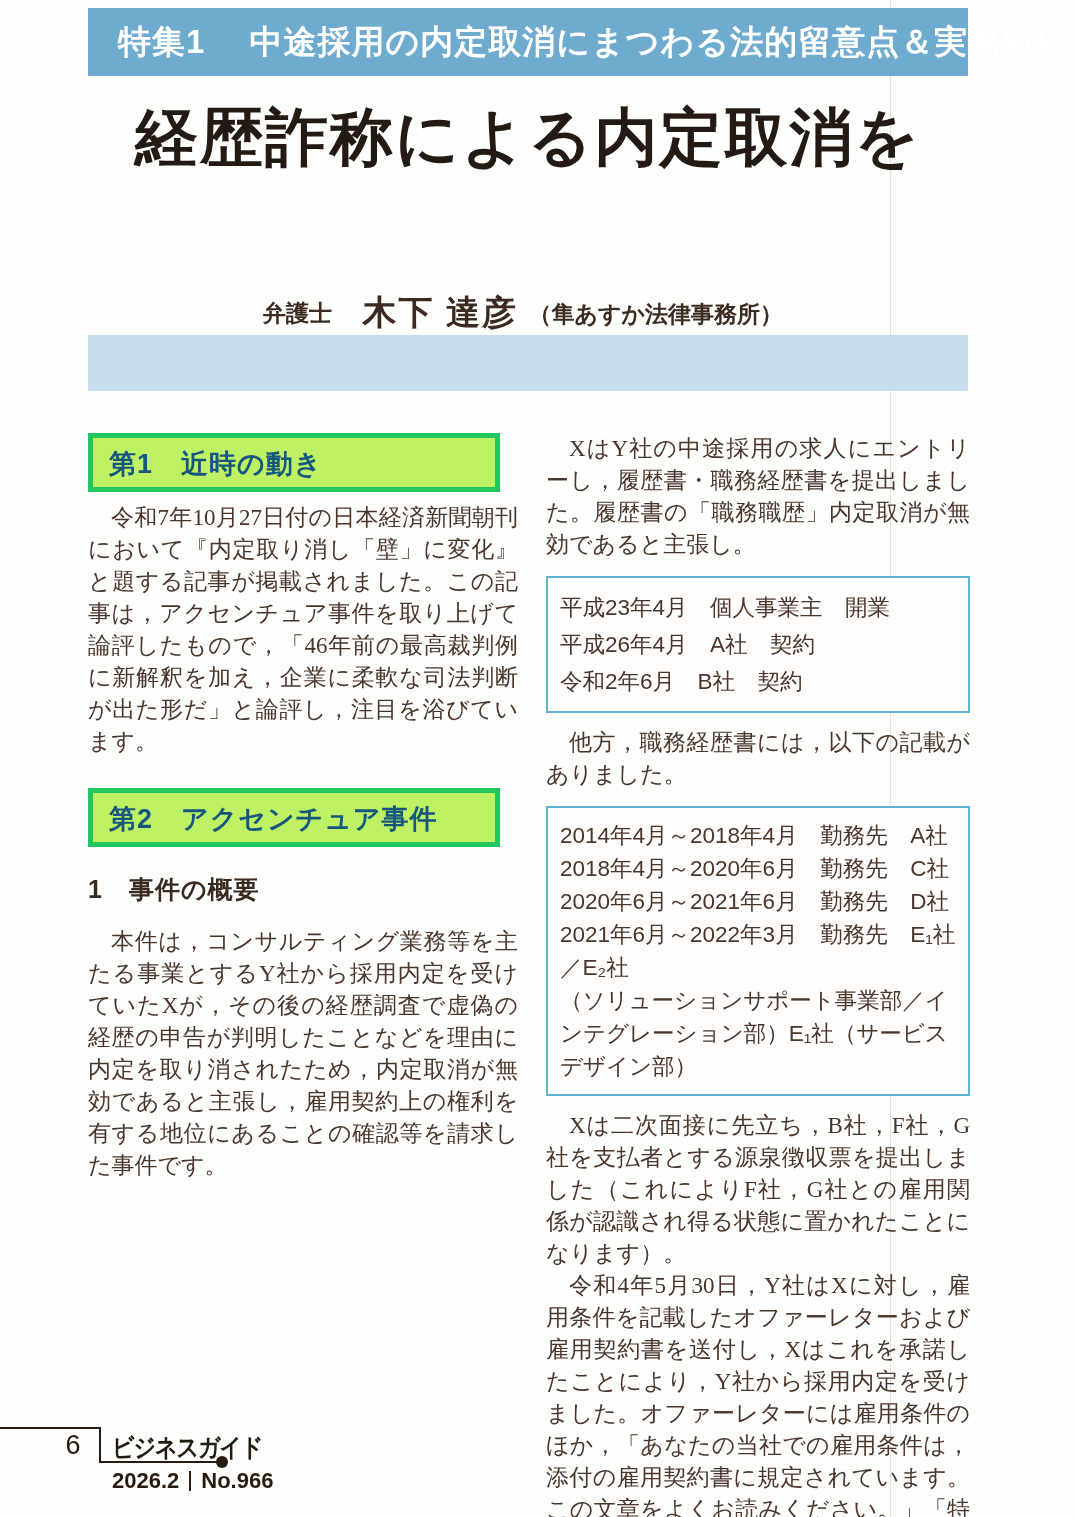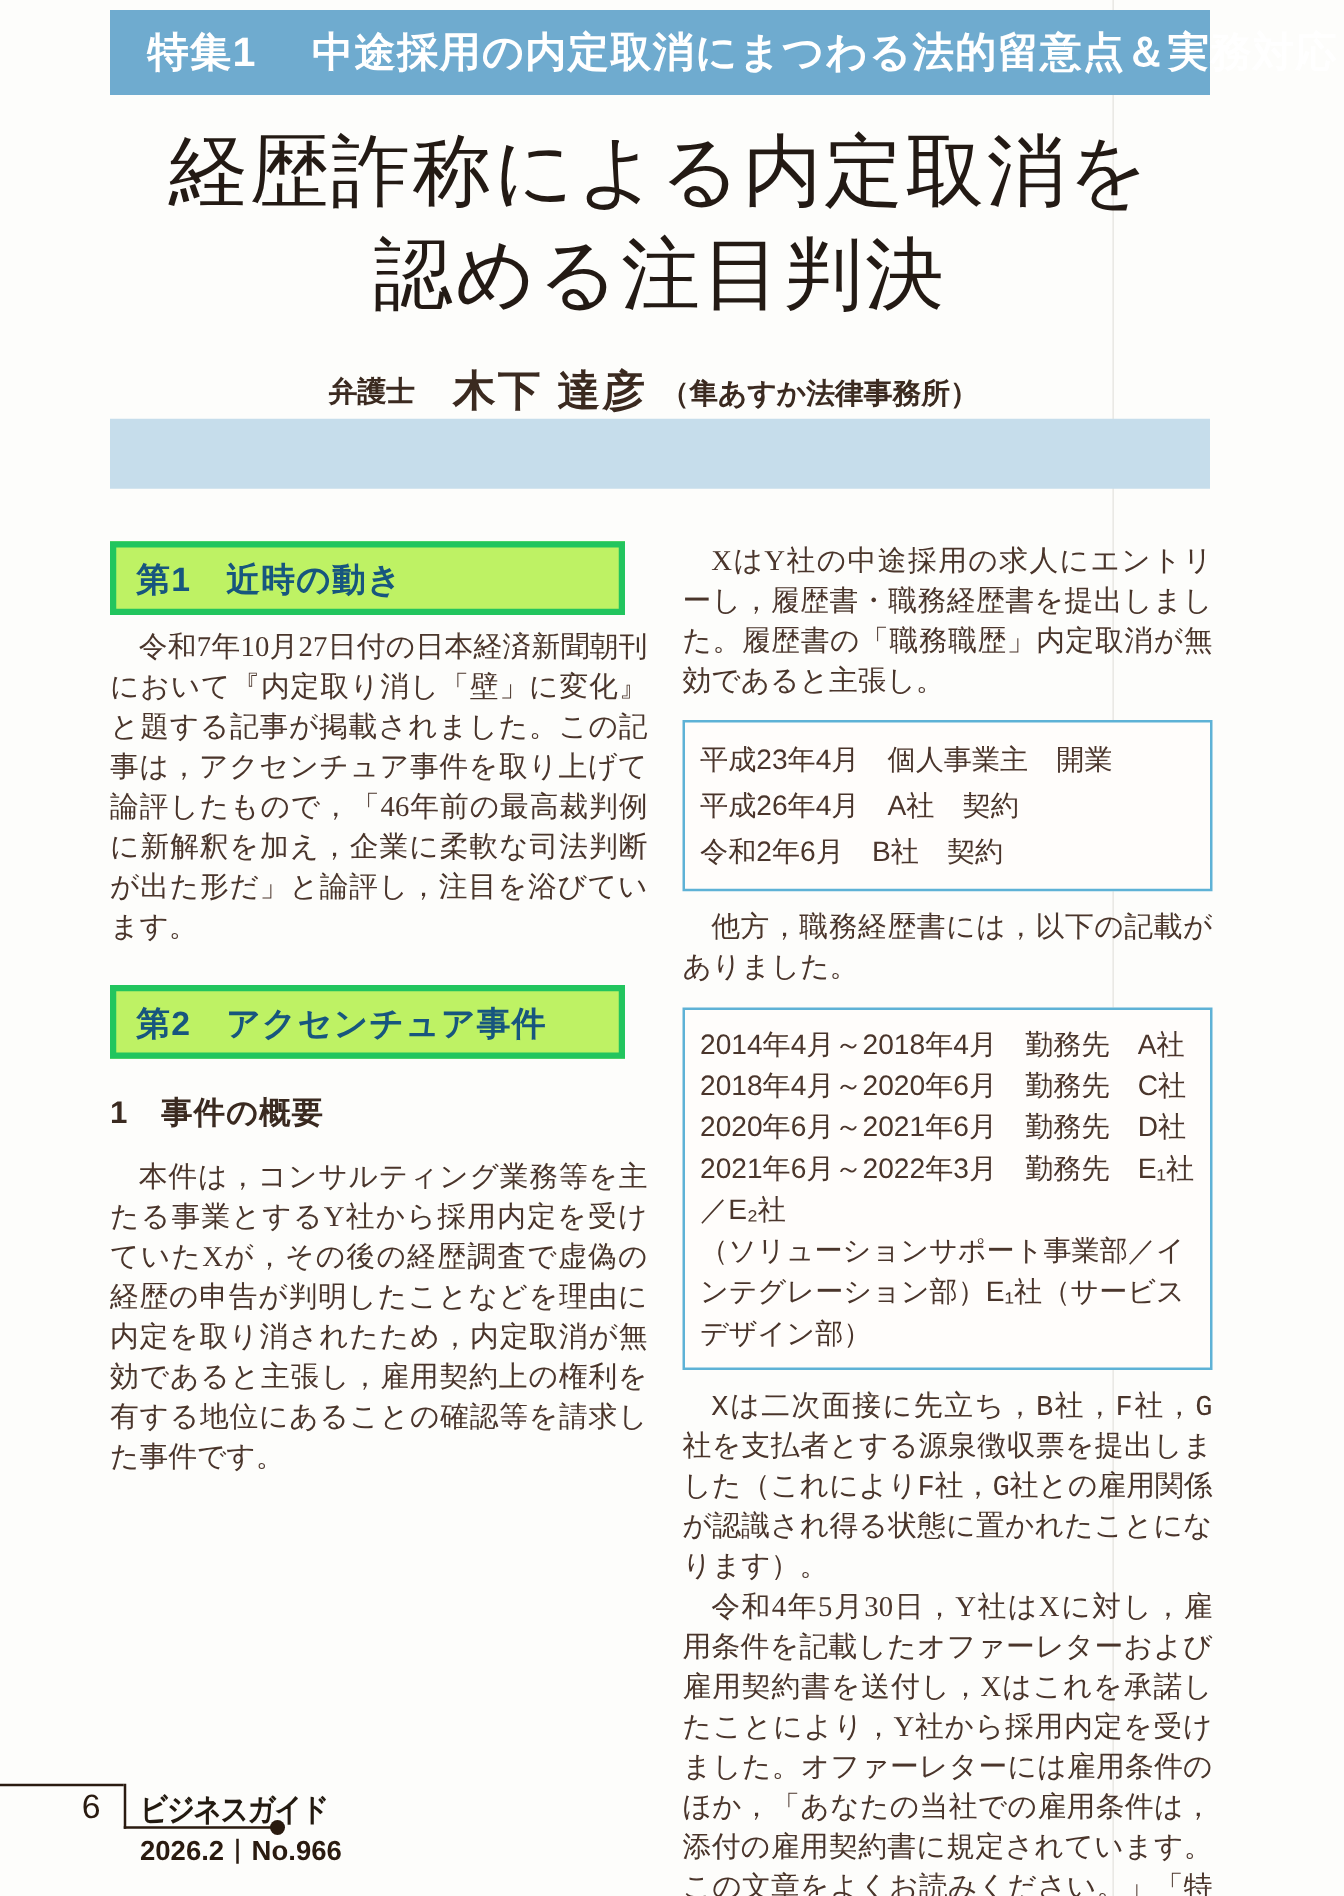--- a/index.html
+++ b/index.html
@@ -20,21 +20,21 @@
     font-weight:900;font-size:33px;line-height:68px;
     padding-left:30px;box-sizing:border-box;
     letter-spacing:1px;white-space:nowrap;
   }
 
   
   .title{
     position:absolute;left:88px;top:96px;width:880px;
     text-align:center;color:#231a14;
     font-family:"Liberation Sans","DejaVu Sans",sans-serif;
-    font-weight:400;font-size:63px;line-height:83px;letter-spacing:2px;
+    font-weight:700;font-size:63px;line-height:83px;letter-spacing:2px;
     margin:0;
   }
 
   
   .author{
     position:absolute;right:107px;top:290px;
     font-family:"Liberation Sans","DejaVu Sans",sans-serif;
     color:#3b2a20;white-space:nowrap;
   }
   .author .role{font-size:23px;font-weight:600;margin-right:26px;vertical-align:3px;}
@@ -66,21 +66,21 @@
 
   p.body{
     margin:0;padding:0;
     font-size:23px;line-height:32px;
     text-align:justify;text-indent:1em;
     color:#4a352b;
   }
   .col.left p.first{margin-top:10px;}
   .col.left p.second{margin-top:8px;}
   .col.right p{margin-top:0;}
-  .col.right p.after-box{margin-top:13px;font-family:Liberation Mono, monospace;}
+  .col.right p.after-box{margin-top:13px;}
 
   .databox{
     box-sizing:border-box;width:424px;
     border:2px solid #5eb2d6;background:#fffdfb;
     margin-top:15px;margin-bottom:14px;
     padding:11px 12px;
     font-family:"Liberation Sans","DejaVu Sans",sans-serif;
     font-size:22.5px;color:#4a352b;
   }
   .databox .row{line-height:37px;}
@@ -114,21 +114,20 @@
 <body>
 
 <div class="page">
 
   <div class="banner">
     <span>特集1　 中途採用の内定取消にまつわる法的留意点＆実務対応</span>
   </div>
 
   <h1 class="title">
     <span>経歴詐称による内定取消を</span><br>
-    <span>認める注目判決</span>
   </h1>
 
   <div class="author">
     <span class="role">弁護士</span>
     <span class="name">木下 達彦</span>
     <span class="affil">（隼あすか法律事務所）</span>
   </div>
 
   <div class="lightband"></div>
 

